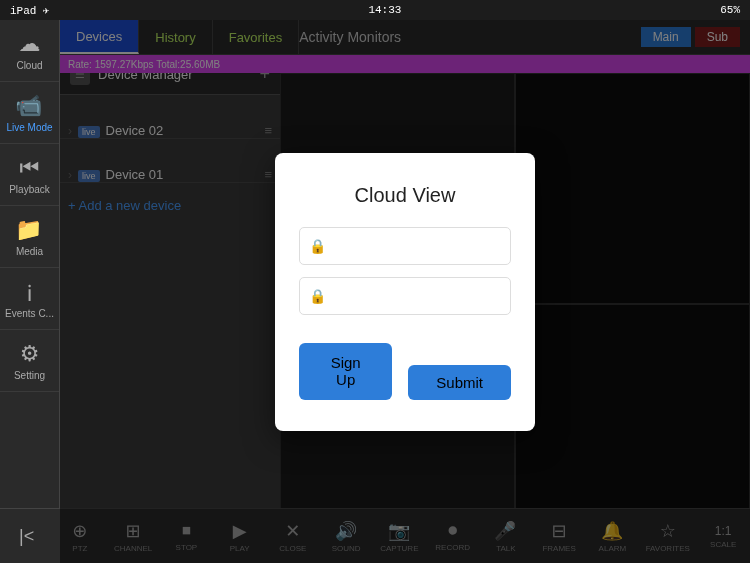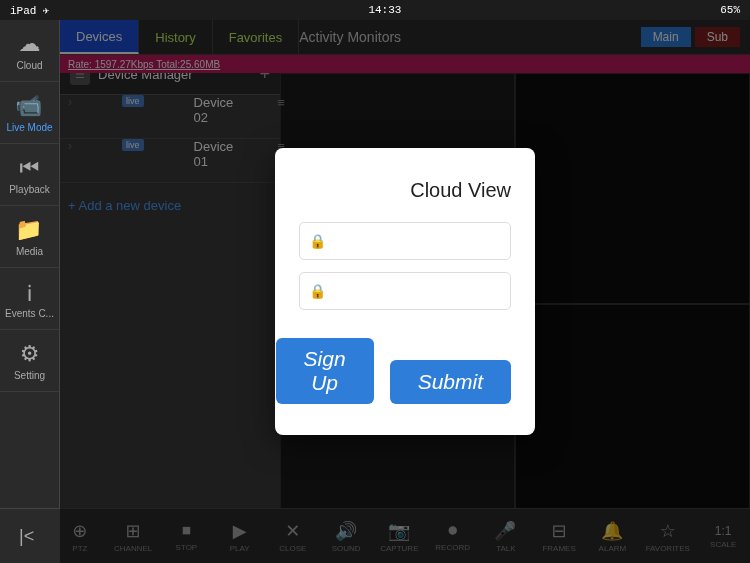--- a/index.html
+++ b/index.html
@@ -76,28 +76,27 @@
       border: none;
     }
     .header-btn.active { background: #2d7dd9; }
     .header-btn.inactive { background: #7f1d1d; }
 
     
     .rate-bar {
       position: absolute;
       top: 55px; left: 60px; right: 0;
       height: 18px;
-      background: #be185d;
+      background: #d946ef;
       display: flex;
       align-items: center;
       padding: 0 8px;
       color: white;
       font-size: 10px;
       z-index: 99;
-      text-decoration: underline;
     }
 
     
     .sidebar {
       position: absolute;
       top: 20px; left: 0;
       width: 60px;
       height: 543px;
       background: #2a2a2a;
       display: flex;
@@ -162,27 +161,26 @@
     }
     .device-add-btn {
       margin-left: auto;
       color: #aaa;
       font-size: 18px;
       cursor: pointer;
     }
     .device-item {
       height: 44px;
       display: flex;
-      align-items: flex-start;
+      align-items: flex-end;
       padding: 0 8px;
       border-bottom: 1px solid #4a4a4a;
       color: white;
       font-size: 13px;
       background: #3a3a3a;
-      gap: 44px;
     }
     .device-chevron { color: #666; font-size: 12px; margin-right: 6px; }
     .device-badge {
       background: #4a7cc7;
       color: white;
       font-size: 9px;
       padding: 1px 4px;
       border-radius: 2px;
       margin-right: 6px;
     }
@@ -227,21 +225,21 @@
       align-items: center;
       justify-content: center;
     }
     .modal {
       background: white;
       border-radius: 8px;
       width: 260px;
       padding: 31px 24px;
       display: flex;
       flex-direction: column;
-      align-items: flex-end;
+      align-items: center;
       box-shadow: 0 8px 30px rgba(0,0,0,0.5);
     }
     .modal-title {
       font-size: 20px;
       font-weight: 500;
       color: #222;
       margin-bottom: 20px;
     }
     .input-wrapper {
       position: relative;
@@ -270,24 +268,23 @@
     }
     .modal-buttons {
       display: flex;
       gap: 16px;
       margin-top: 16px;
     }
     .modal-btn {
       padding: 9px 28px;
       border-radius: 6px;
       border: none;
-      font-size: 21px;
-      cursor: pointer;
-      color: #ffffff;
-      font-style: italic;
+      font-size: 15px;
+      cursor: pointer;
+      color: #000000;
     }
     .btn-signup { background: #2d7dd9; }
     .btn-submit { background: #2d7dd9; margin-top: 22px; }
 
     
     .bottom-toolbar {
       position: absolute;
       bottom: 0; left: 0; right: 0;
       height: 55px;
       background: #2a2a2a;

